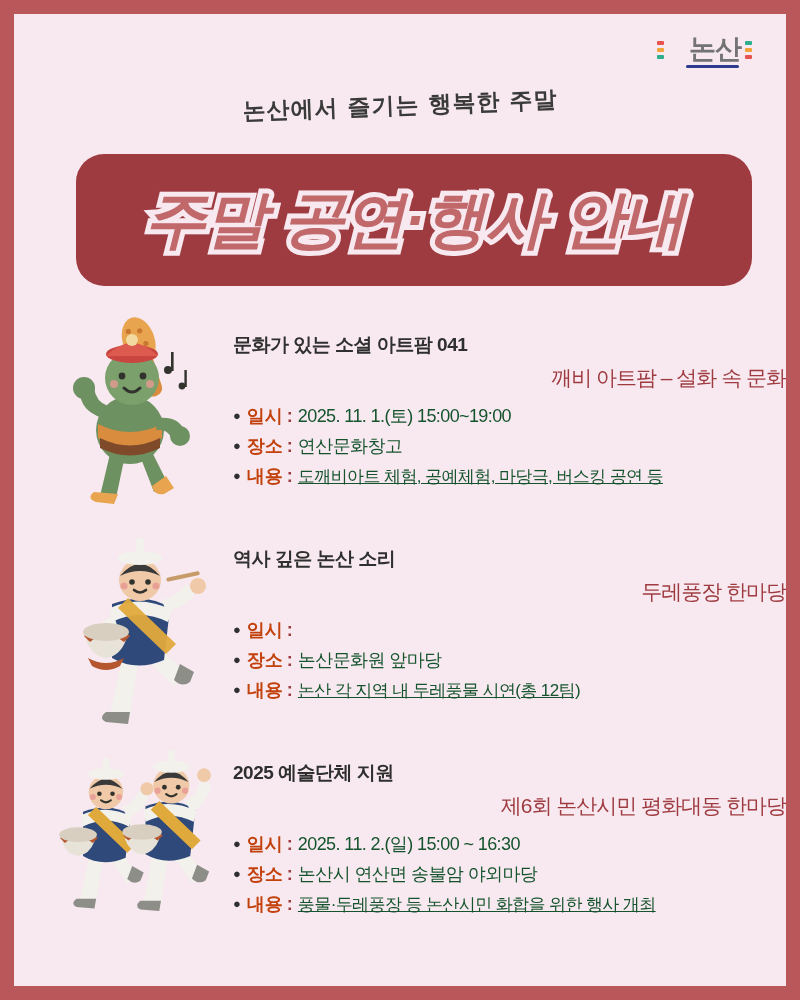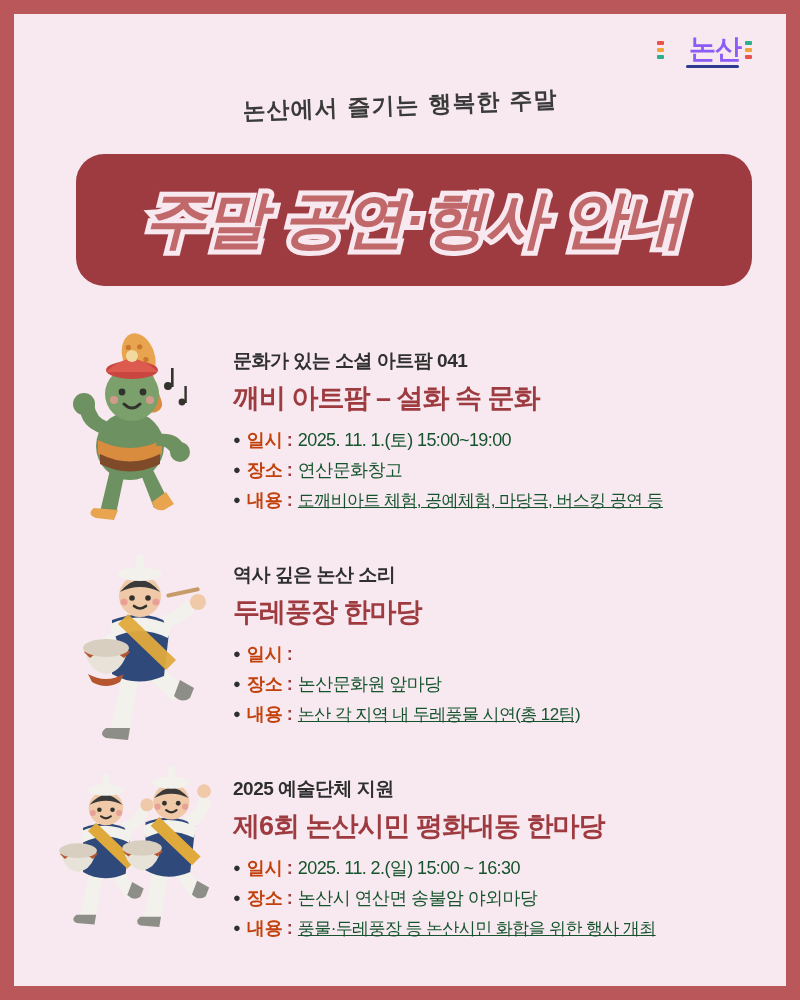--- a/index.html
+++ b/index.html
@@ -45,21 +45,21 @@
     gap: 3px;
   }
   .logo-bar {
     width: 7px;
     height: 4px;
     border-radius: 1px;
   }
   .logo-word {
     font-size: 27px;
     font-weight: bold;
-    color: #8b5cf6;
+    color: #737373;
     letter-spacing: -1px;
     line-height: 1;
     margin-left: 21px;
   }
   .logo-underline {
     position: absolute;
     left: 18px;
     right: 2px;
     bottom: -5px;
     height: 3px;
@@ -118,21 +118,21 @@
     letter-spacing: -1px;
     color: #f7e9ef;
     -webkit-text-stroke: 10px #f7e9ef;
     line-height: 1;
     white-space: nowrap;
   }
 
   
   .events {
     position: absolute;
-    top: 316px;
+    top: 300px;
     left: 0;
     width: 100%;
   }
   .event {
     position: relative;
     display: flex;
     align-items: flex-start;
     padding-left: 34px;
     margin-bottom: 14px;
   }
@@ -147,25 +147,26 @@
     padding-top: 18px;
   }
   .kicker {
     font-size: 19px;
     font-weight: bold;
     color: #2f2f2f;
     letter-spacing: -0.5px;
     margin-bottom: 6px;
   }
   .headline {
-    font-size: 27px;
-    font-weight: bold;
+    font-size: 21px;
+    font-weight: normal;
     color: #9e3b40;
     letter-spacing: -1px;
     margin-bottom: 12px;
+    text-align: right;
   }
   .row {
     display: flex;
     align-items: baseline;
     margin-bottom: 6px;
     font-size: 18px;
     color: #333;
   }
   .bullet {
     color: #2f2f2f;

